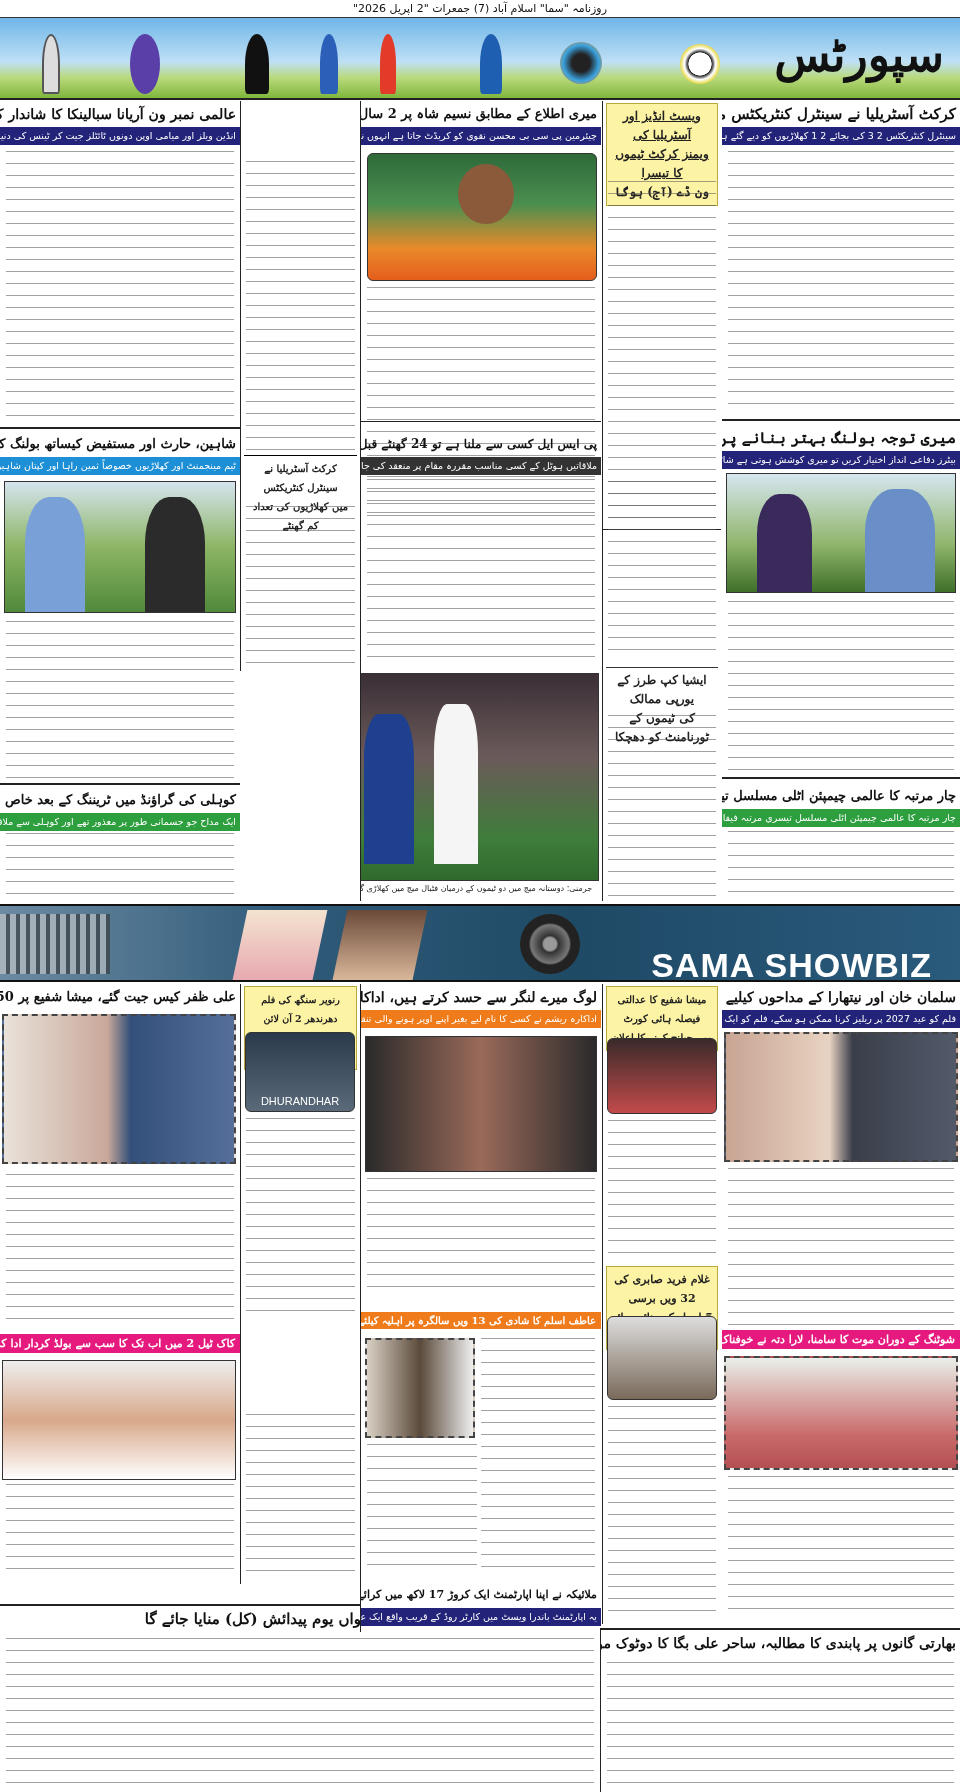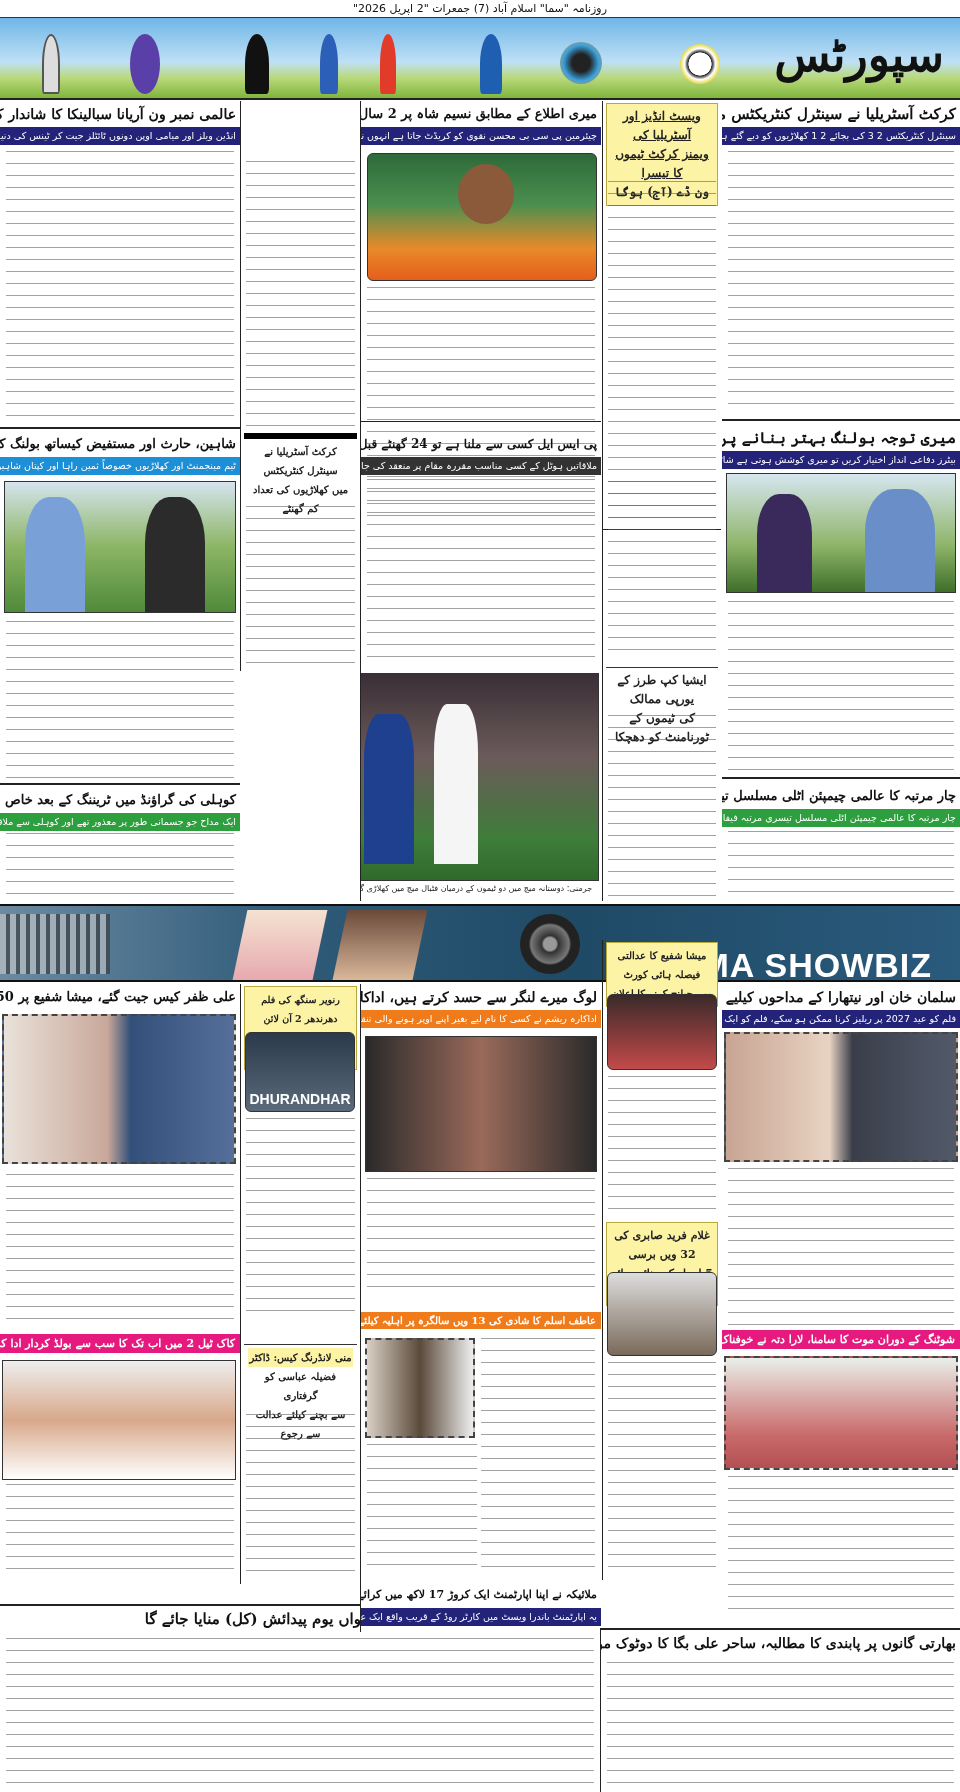--- a/index.html
+++ b/index.html
@@ -99,21 +99,21 @@
   <div class="photo" style="top:572px;left:-118px;width:356px;height:208px;background:linear-gradient(180deg,#3a2f36 0%,#6b5a5a 40%,#3f7d3a 80%,#2f6a2c 100%)">
 
     <div style="position:absolute;left:120px;top:40px;width:50px;height:150px;background:#1f3f8f;border-radius:30% 30% 0 0"></div>
     <div style="position:absolute;left:190px;top:30px;width:44px;height:160px;background:#f5f5f5;border-radius:30% 30% 0 0"></div>
   </div>
   <div class="caption" style="position:absolute;top:782px;left:-118px;width:356px">جرمنی: دوستانہ میچ میں دو ٹیموں کے درمیان فٹبال میچ میں کھلاڑی گول کرنے کی کوشش کر رہے ہیں</div>
 </div>
 
 <div class="col" style="left:240px;top:101px;width:120px;height:570px">
   <div class="lines" style="top:60px;left:5px;right:5px;height:320px"></div>
-  <div class="ybox" style="position:absolute;top:332px;left:3px;right:3px;background:#fff;border:none;border-top:6px solid #000000">
+  <div class="ybox" style="position:absolute;top:354px;left:3px;right:3px;background:#fff;border:none;border-top:1px solid #000000">
     <div style="font-size:10px">کرکٹ آسٹریلیا نے سینٹرل کنٹریکٹس</div>
     <div style="font-size:10px">میں کھلاڑیوں کی تعداد</div>
     <div style="font-size:10px">کم گھنٹے</div>
   </div>
   <div class="lines" style="top:405px;left:5px;right:5px;height:160px"></div>
 </div>
 
 <div class="col" style="left:0;top:101px;width:240px;height:800px;border-left:none">
   <div class="hl" style="font-size:14px">عالمی نمبر ون آریانا سبالینکا کا شاندار کارکردگی کا مظاہرہ</div>
   <div class="sub navy">انڈین ویلز اور میامی اوپن دونوں ٹائٹلز جیت کر ٹینس کی دنیا میں نئی تاریخ رقم کردی</div>
@@ -149,21 +149,21 @@
   <div class="sub navy">فلم کو عید 2027 پر ریلیز کرنا ممکن ہو سکے، فلم کو ایک بہترین کمرشل انٹرٹینر قرار دیا جا رہا ہے</div>
   <div class="photo dash" style="top:48px;left:2px;width:234px;height:130px;background:linear-gradient(90deg,#c8a493 0%,#e8d3c2 45%,#3a3e4a 55%,#525a6a 100%)"></div>
   <div class="lines" style="top:184px;left:6px;right:6px;height:162px"></div>
   <div style="position:absolute;top:346px;left:0;right:0">
     <div class="bigpink" style="font-size:11px">شوٹنگ کے دوران موت کا سامنا، لارا دتہ نے خوفناک واقعہ سنادیا</div>
   </div>
   <div class="photo dash" style="top:372px;left:2px;width:234px;height:114px;background:linear-gradient(180deg,#e9efe9,#c96a6a 70%,#b34f53)"></div>
   <div class="lines" style="top:492px;left:6px;right:6px;height:140px"></div>
 </div>
 
-<div class="col" style="left:602px;top:940px;width:119px;height:640px">
+<div class="col" style="left:602px;top:984px;width:119px;height:640px">
   <div class="ybox" style="margin:2px 3px">
     <div style="font-size:10px">میشا شفیع کا عدالتی فیصلہ ہائی کورٹ</div>
     <div style="font-size:10px">میں چیلنج کرنے کا اعلان</div>
   </div>
   <div class="photo" style="top:54px;left:4px;width:110px;height:76px;background:linear-gradient(180deg,#3a2a2a,#c34a4a);border-radius:6px"></div>
   <div class="lines" style="top:136px;left:5px;right:5px;height:140px"></div>
   <div class="ybox" style="position:absolute;top:282px;left:3px;right:3px">
     <div style="font-size:11px">غلام فرید صابری کی 32 ویں برسی</div>
     <div style="font-size:11px">5 اپریل کو منائی جائے گی</div>
   </div>
@@ -183,28 +183,23 @@
   <div class="lines" style="top:354px;left:120px;right:6px;height:230px"></div>
   <div class="lines" style="top:460px;left:6px;width:110px;height:124px"></div>
 </div>
 
 <div class="col" style="left:240px;top:984px;width:120px;height:600px">
   <div class="ybox" style="margin:2px 3px">
     <div style="font-size:9.5px">رنویر سنگھ کی فلم دھرندھر 2 آن لائن</div>
     <div style="font-size:9.5px">لیک ہونے پر ہنگامہ کھڑا ہوگیا</div>
   </div>
   <div class="photo" style="top:48px;left:4px;width:110px;height:80px;background:linear-gradient(180deg,#2a3a4a,#5a6a7a);border-radius:6px">
-    <div style="position:absolute;bottom:4px;width:100%;text-align:center;color:#fff;font-size:14px;font-weight:bold;font-family:'Liberation Sans',sans-serif;direction:ltr">DHURANDHAR</div>
+    <div style="position:absolute;bottom:4px;width:100%;text-align:center;color:#fff;font-size:11px;font-weight:normal;font-family:'Liberation Sans',sans-serif;direction:ltr">DHURANDHAR</div>
   </div>
   <div class="lines" style="top:134px;left:5px;right:5px;height:200px"></div>
-  <div class="ybox" style="position:absolute;top:360px;left:3px;right:3px;background:#fff;border:none;border-top:1px solid #333">
-    <div style="font-size:10px;background:#fdf3a4">منی لانڈرنگ کیس: ڈاکٹر</div>
-    <div style="font-size:10px">فضیلہ عباسی کو گرفتاری</div>
-    <div style="font-size:10px">سے بچنے کیلئے عدالت سے رجوع</div>
-  </div>
   <div class="lines" style="top:430px;left:5px;right:5px;height:162px"></div>
 </div>
 
 <div class="col" style="left:0;top:984px;width:240px;height:600px;border-left:none">
   <div class="hl" style="font-size:13px">علی ظفر کیس جیت گئے، میشا شفیع پر 50 لاکھ ہرجانہ</div>
   <div class="photo dash" style="top:30px;left:2px;width:234px;height:150px;background:linear-gradient(90deg,#e9e2da 0%,#c9a89a 45%,#33507a 55%,#556f9a 100%)"></div>
   <div class="lines" style="top:190px;left:6px;right:6px;height:150px"></div>
   <div style="position:absolute;top:350px;left:0;right:0">
     <div class="bigpink" style="font-size:11px">کاک ٹیل 2 میں اب تک کا سب سے بولڈ کردار ادا کر رہی ہوں، کریتی سینن</div>
   </div>

